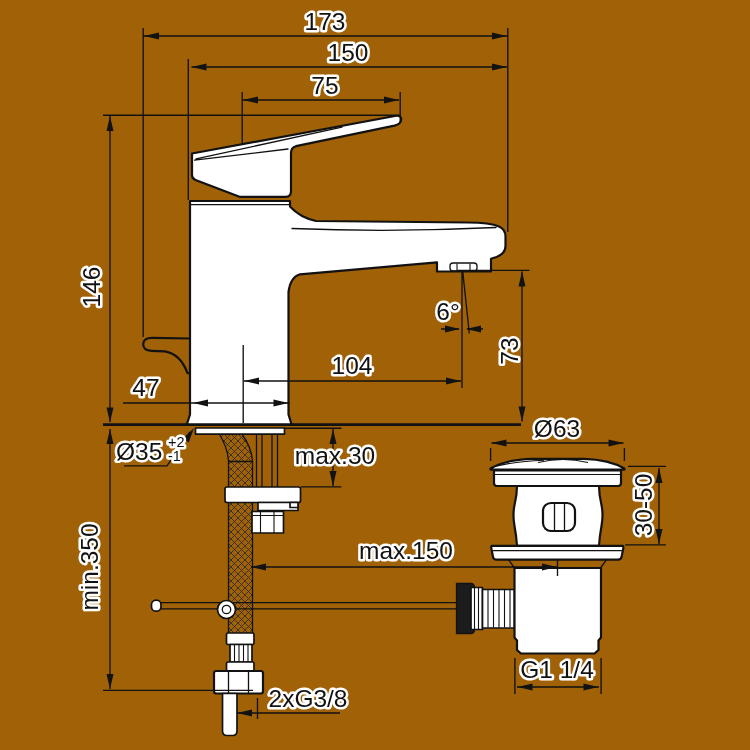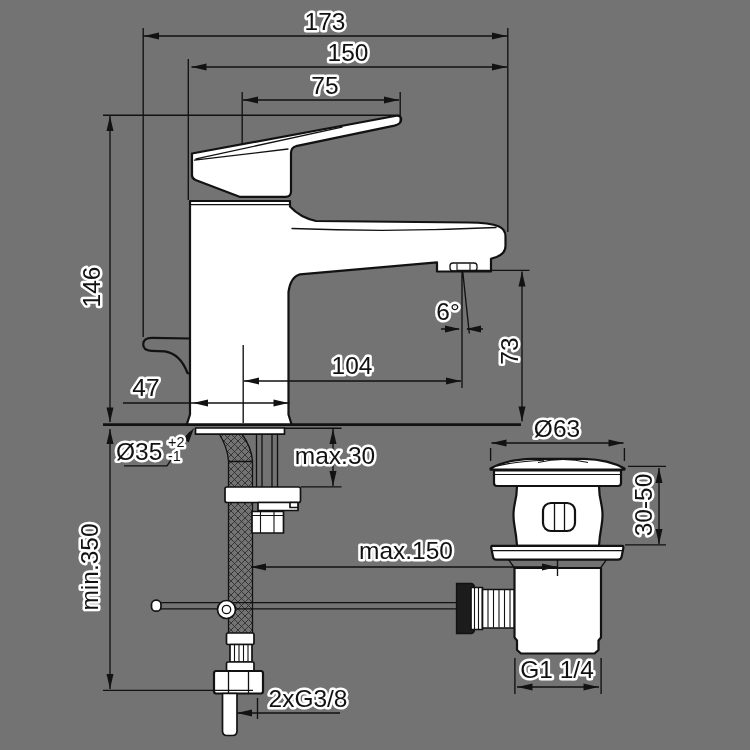--- a/index.html
+++ b/index.html
@@ -1,16 +1,16 @@
 <!DOCTYPE html>
 <html><head>
 <meta charset="utf-8">
 <style>
   html,body{margin:0;padding:0;background:#fff;}
-  .stage{position:relative;width:750px;height:750px;background:#737373;overflow:hidden;}
+  .stage{position:relative;width:750px;height:750px;background:#a16207;overflow:hidden;}
   svg{display:block;}
   .part{fill:#ffffff;stroke:#121212;stroke-width:2.2;stroke-linejoin:round;stroke-linecap:round;}
   .part-thin{fill:#ffffff;stroke:#121212;stroke-width:1.7;stroke-linejoin:round;stroke-linecap:round;}
   .detail{fill:none;stroke:#121212;stroke-width:1.3;stroke-linejoin:round;stroke-linecap:round;}
   .detail2{fill:none;stroke:#121212;stroke-width:1.1;}
   .outline{fill:none;stroke:#121212;stroke-width:2.2;stroke-linejoin:round;stroke-linecap:round;}
   .dim{fill:none;stroke:#121212;stroke-width:1.35;}
   .deck{fill:none;stroke:#121212;stroke-width:2.7;}
   .arrow{fill:#121212;stroke:none;}
   .knurl{fill:#1c1c1c;stroke:#121212;stroke-width:1.3;}

